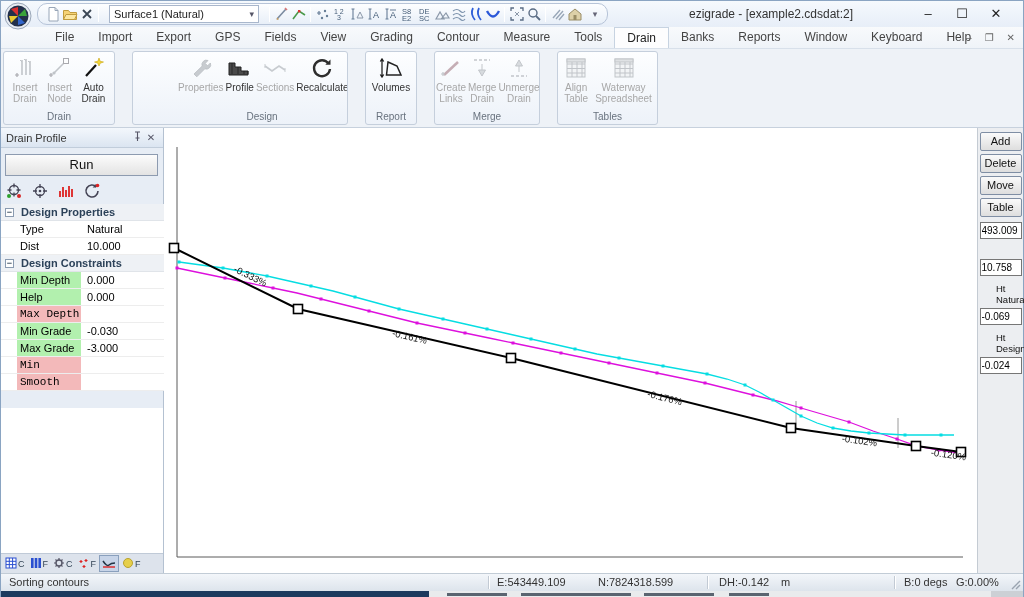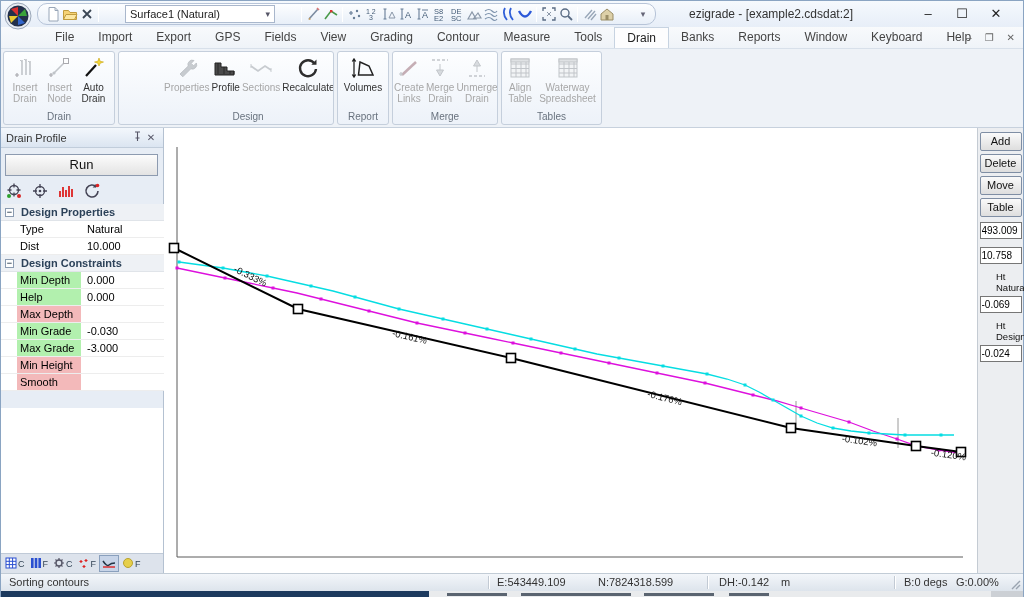--- a/index.html
+++ b/index.html
@@ -4,42 +4,42 @@
 <style>
   *{margin:0;padding:0;box-sizing:border-box;}
   html,body{width:1024px;height:597px;overflow:hidden;}
   body{font-family:"Liberation Sans",sans-serif;font-size:12px;color:#222;background:#fff;position:relative;}
   #win{position:absolute;inset:0;border:1px solid #8aa4c2;background:#eef2f7;}
 
   
   .titlebar{position:absolute;left:0;top:0;width:100%;height:26px;background:linear-gradient(#f5f9fd,#e7eef8);}
   .logo{position:absolute;left:3px;top:1px;width:28px;height:28px;z-index:6;}
   .qat{position:absolute;left:36px;top:2px;height:22px;display:flex;align-items:center;
-       background:linear-gradient(#fdfeff,#e8eff8);border:1px solid #b7c4d8;border-radius:10px;padding:0 6px;gap:19px;}
+       background:linear-gradient(#fdfeff,#e8eff8);border:1px solid #b7c4d8;border-radius:10px;padding:0 6px;gap:3px;}
   .qat .sep{width:1px;height:15px;background:#c3cedf;border-right:1px solid #fff;margin:0 3px;}
   .qicon{width:17px;height:17px;display:flex;align-items:center;justify-content:center;color:#5a6c84;font-size:11px;cursor:default;}
   .qicon svg{display:block;}
   .dropdown{display:flex;align-items:center;width:150px;height:18px;border:1px solid #a9b7cc;background:#fff;
             font-size:11px;padding:0 4px;margin:0 4px;color:#222;}
   .dropdown .caret{margin-left:auto;color:#556;font-size:9px;}
   .qat-overflow{width:12px;text-align:center;color:#667;font-size:9px;margin-left:3px;}
   .title{position:absolute;left:620px;top:0;width:300px;text-align:center;line-height:26px;font-size:12px;color:#333;}
   .winbtns{position:absolute;right:10px;top:0;display:flex;line-height:26px;}
   .winbtn{width:34px;text-align:center;font-size:13px;color:#222;}
 
   
   .menubar{position:absolute;top:26px;left:0;width:100%;height:22px;background:linear-gradient(#f8fafc,#eff3f8);
            border-bottom:1px solid #d8e0ea;display:flex;padding-left:42px;}
   .mtab{padding:0 12px;line-height:21px;font-size:12px;color:#444;}
   .mtab.active{background:#fdfdfe;border:1px solid #c7d3e1;border-bottom:none;color:#222;}
   .mdi{position:absolute;right:8px;top:0;display:flex;gap:13px;color:#666;font-size:10px;line-height:22px;}
 
   
   .ribbon{position:absolute;top:48px;left:0;width:100%;height:79px;background:#eef2f7;border-bottom:1px solid #c7d1dd;
-          display:flex;align-items:flex-start;padding:2px 0 0 2px;gap:3px;}
+          display:flex;align-items:flex-start;padding:2px 0 0 2px;gap:17px;}
   .rgroup{height:74px;background:linear-gradient(#fdfeff,#edf2f9);border:1px solid #c5cfdc;border-radius:3px;
           display:flex;flex-direction:column;overflow:hidden;}
   .rbuttons{flex:1;display:flex;justify-content:space-evenly;align-items:flex-start;padding-top:1px;}
   .rbtn{display:flex;flex-direction:column;align-items:center;padding:0 1px;}
   .rbtn .ricon{height:30px;display:flex;align-items:center;justify-content:center;}
   .rbtn .rlabel{font-size:10px;line-height:10.5px;text-align:center;color:#333;white-space:pre-line;}
   .rbtn.disabled .rlabel{color:#a7a7a7;}
   .rbtn.disabled .ricon{opacity:.55;filter:grayscale(55%);}
   .gname{height:13px;text-align:center;font-size:10px;color:#68727e;line-height:12px;}
 
@@ -58,21 +58,21 @@
   .grid{position:absolute;left:0;top:76px;width:163px;background:#fff;}
   .sechdr{height:17px;background:#eef1f5;border-bottom:1px solid #e0e4e9;display:flex;align-items:center;
           font-size:11px;font-weight:bold;color:#2c4259;}
   .sechdr .minus{width:9px;height:9px;border:1px solid #8a9bb0;margin:0 7px 0 4px;font-size:9px;line-height:7px;
                  text-align:center;color:#456;background:#fff;}
   .prow{height:17px;display:flex;border-bottom:1px solid #ededed;font-size:11px;background:#fff;}
   .prow .ind{width:16px;background:#fff;}
   .prow .plabel{width:64px;padding-left:3px;line-height:16px;color:#000;}
   .prow .pvalue{flex:1;padding-left:6px;line-height:16px;background:#fff;color:#000;}
   .bg-green{background:#b2f0ae;}
-  .bg-pink{background:#f3b9ba;}
+  .bg-pink{background:#f3b9ba;font-family:Liberation Mono, monospace;}
   .bg-white{background:#fff;}
   .lp-fill{position:absolute;left:0;top:280px;width:162px;height:145px;background:#fff;}
   .lp-tabs{position:absolute;left:0;bottom:0;width:162px;height:20px;background:#dde3ec;border-top:1px solid #c0cad7;
            display:flex;align-items:center;padding-left:2px;gap:1px;}
   .lptab{height:17px;display:flex;align-items:center;gap:1px;padding:0 2px;font-size:9px;color:#345;}
   .lptab.selected{background:#c7d4e8;border:1px solid #8aa0bd;}
 
   .chart{position:absolute;left:163px;top:0;width:815px;height:445px;background:#fff;}
   .chart svg{display:block;}
 
@@ -640,21 +640,21 @@
           <text x="784" y="330" font-size="9.5" font-family="Liberation Sans, sans-serif" fill="#111" text-anchor="middle" transform="rotate(8 784 330)">-0.120%</text>
         </svg>
     </div>
 
     <div class="rightpanel">
       <div class="rp-btn">Add</div>
       <div class="rp-btn">Delete</div>
       <div class="rp-btn">Move</div>
       <div class="rp-btn">Table</div>
       <input class="rp-field first" readonly="" value="493.009" style="">
-      <input class="rp-field" style="margin-top: 8px;" readonly="" value="10.758">
+      <input class="rp-field" style="margin-top: 20px;" readonly="" value="10.758">
       <div class="rp-label">Ht Natural</div>
       <input class="rp-field" readonly="" value="-0.069" style="">
       <div class="rp-label">Ht Design</div>
       <input class="rp-field" readonly="" value="-0.024" style="">
     </div>
   </div>
 
   <div class="statusbar">
     <span class="sb" style="left:8px">Sorting contours</span>
     <span class="sb-sep" style="left:487px"></span>

